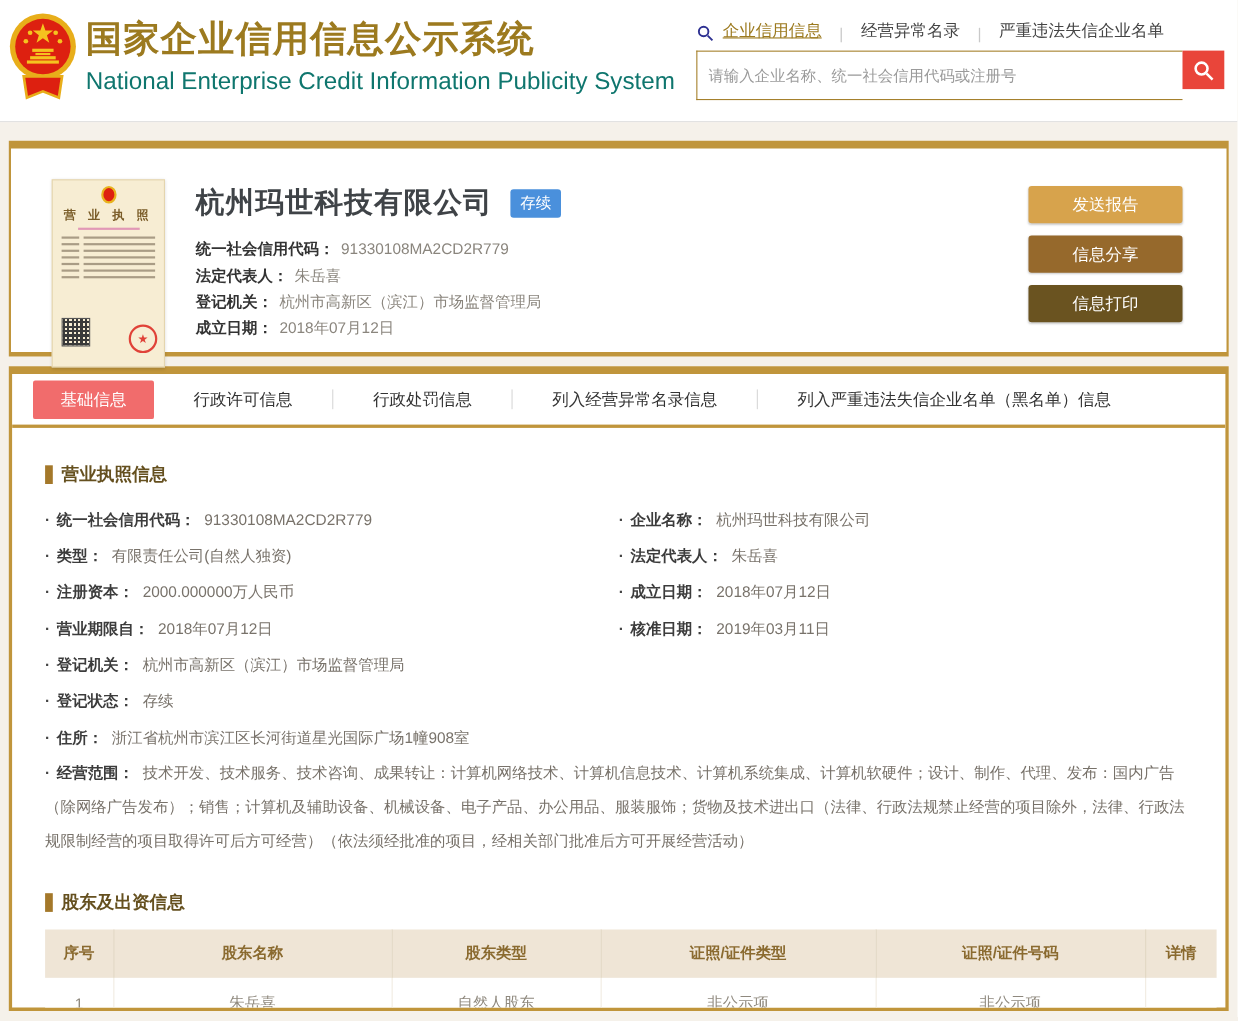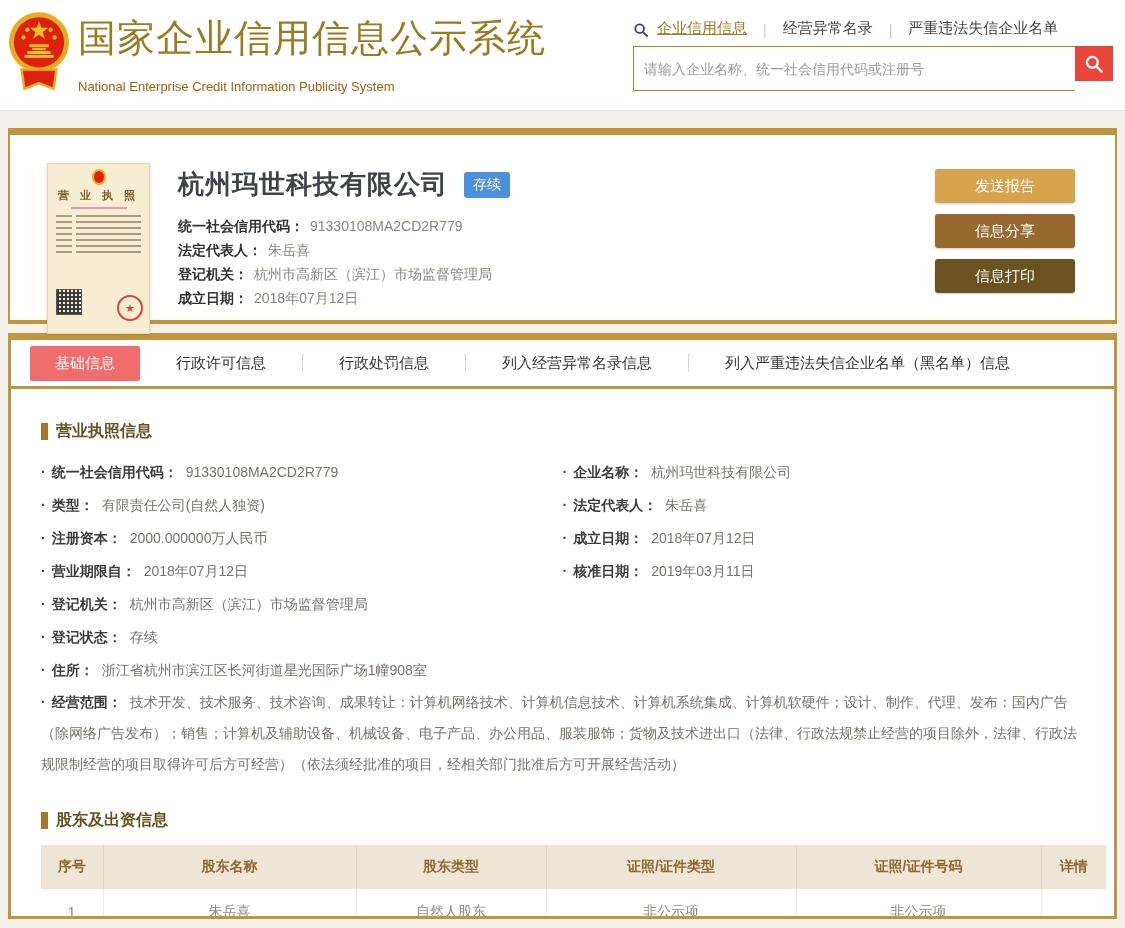--- a/index.html
+++ b/index.html
@@ -10,22 +10,22 @@
     --gold:#C0953B; --brand:#9C7A1F; --red:#E9453A; --tabred:#F16C6C;
     --blue:#4A90DC; --btn1:#D7A34C; --btn2:#96692C; --btn3:#6A5320;
     --thbg:#EFE5D6;
   }
 
   
   .header { background:#fff; height:111px; border-bottom:1px solid #E2E2E2;
             display:flex; padding:9px 12px 0 8px; }
   .logo { width:62px; height:88px; flex:0 0 62px; }
   .title-block { margin-left:8px; padding-top:4px; }
-  .site-title { font-size:38px; font-weight:normal; color:var(--brand); letter-spacing:1px; }
-  .site-subtitle { font-size:13px; color:#a16207; margin-top:15px; }
+  .site-title { font-size:33px; font-weight:bold; color:var(--brand); letter-spacing:1px; }
+  .site-subtitle { font-size:22px; color:#0f766e; margin-top:3px; }
   .header-right { margin-left:auto; width:480px; padding-top:5px; }
   .nav-row { display:flex; align-items:flex-end; font-size:15px; height:24px; }
   .nav-row .mag { margin-right:8px; display:inline-flex; }
   .nav-link { color:#454545; text-decoration:none; cursor:pointer; }
   .nav-link.active { color:#9C7A1F; text-decoration:underline; }
   .nav-sep { color:#C9C9C9; margin:0 16px; font-size:14px; }
   .search-row { display:flex; margin-top:8px; }
   .search-input { flex:1; height:45px; border:1px solid #A5802C; border-right:none;
                   padding:0 10px; font-size:14px; color:#333; outline:none;
                   font-family:"Liberation Sans","DejaVu Sans",sans-serif; }

